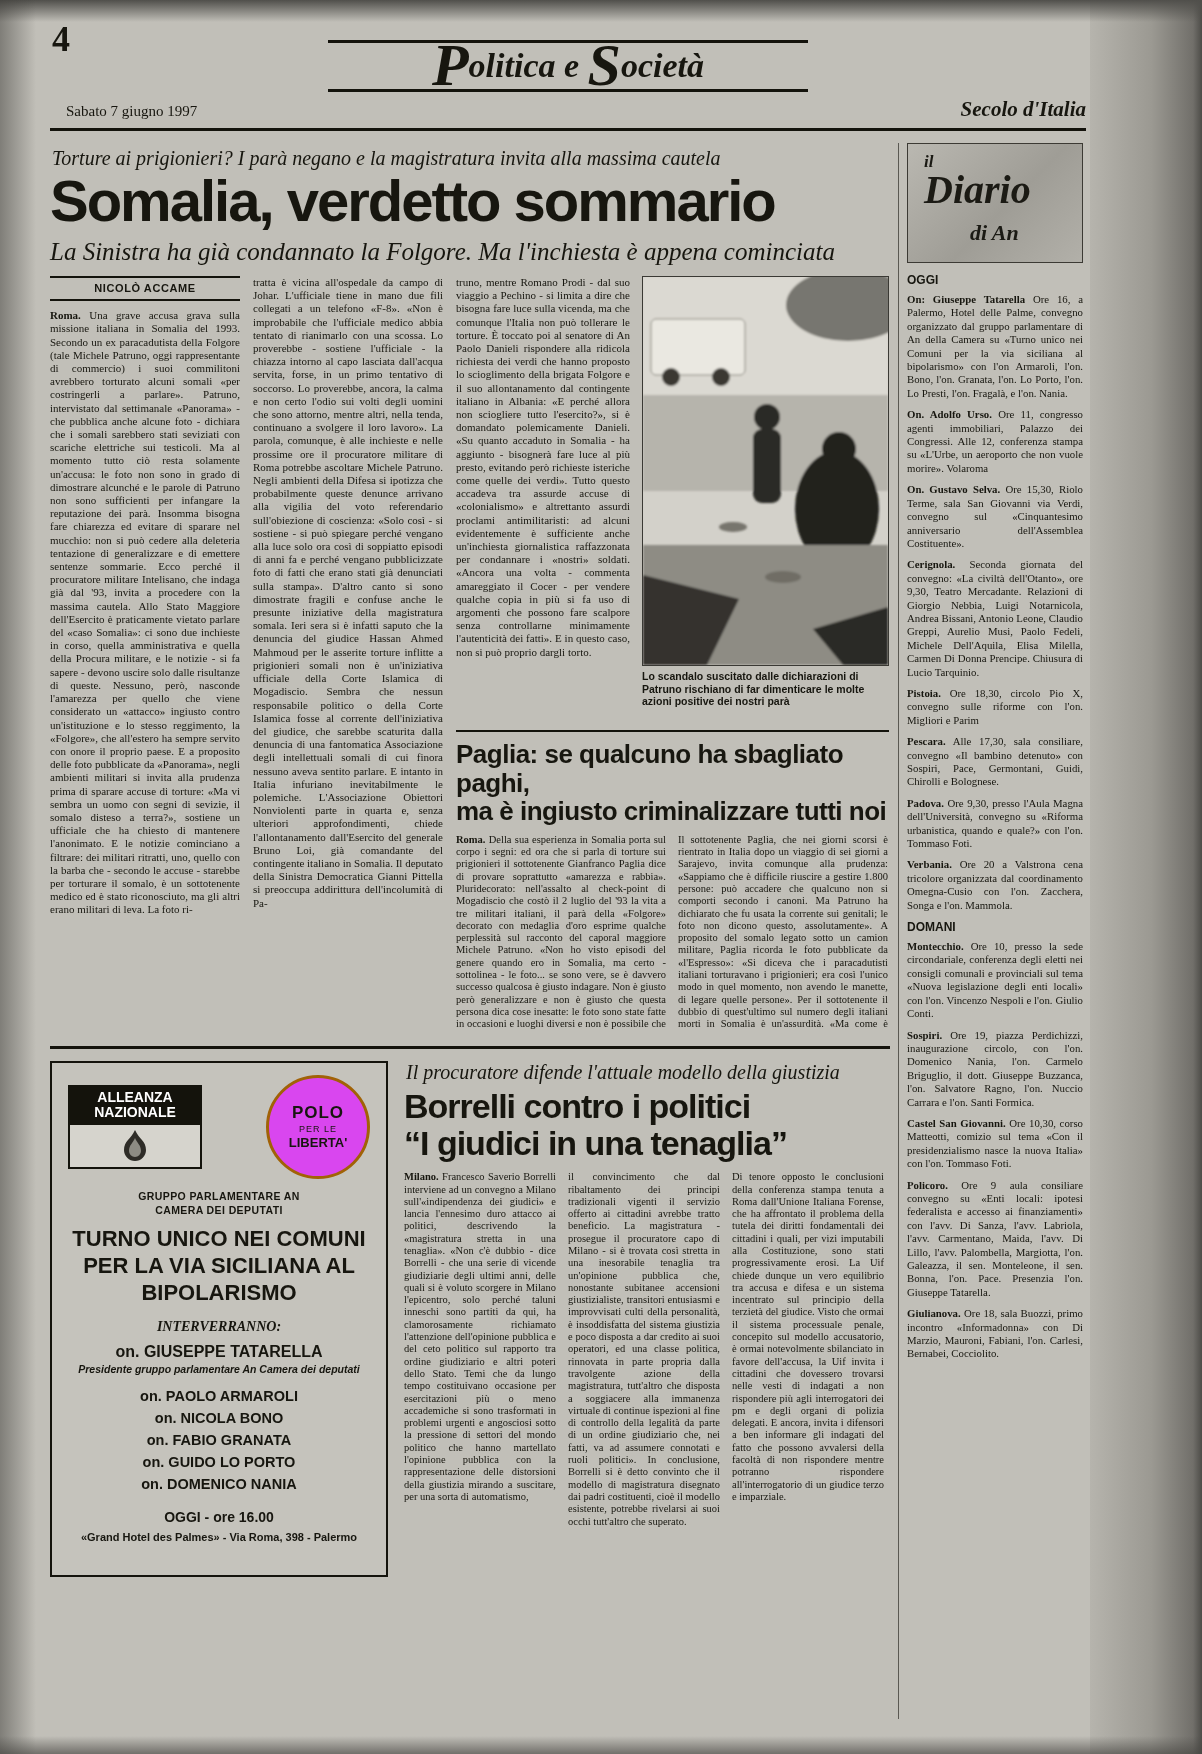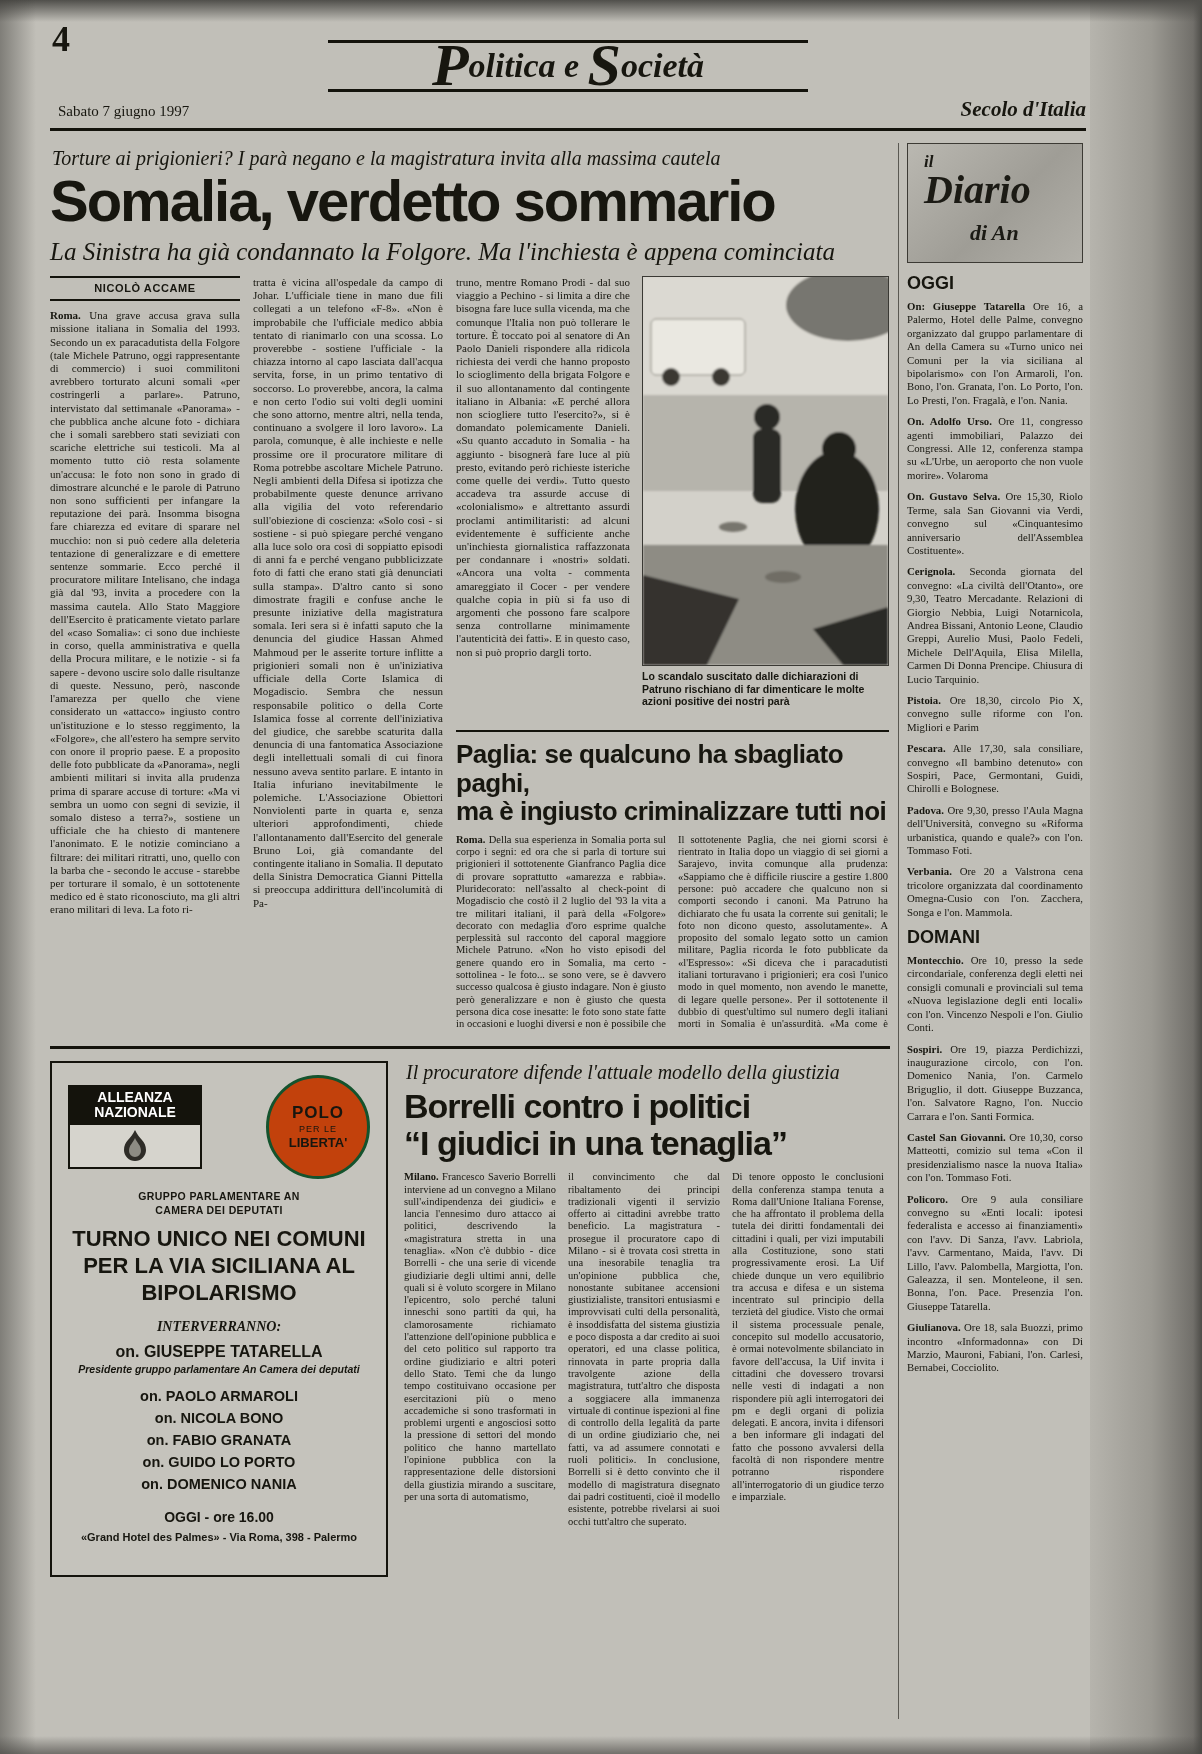--- a/index.html
+++ b/index.html
@@ -8,21 +8,21 @@
   .page{position:absolute;inset:0;background:#c1bfb8;}
   .content{position:absolute;left:50px;top:14px;width:1036px;}
 
   
   .masthead-row{position:relative;height:112px;}
   .pagenum{position:absolute;left:2px;top:4px;font-weight:bold;font-size:36px;}
   .section-band{width:480px;margin:0 auto;text-align:center;padding-top:26px;}
   .band-rule{border-top:3px solid #14130c;}
   .section-title{font-style:italic;font-weight:bold;font-size:34px;line-height:44px;padding:1px 0;}
   .section-title .cap{font-size:60px;vertical-align:-8px;line-height:0;}
-  .date{position:absolute;left:8px;bottom:6px;font-size:15px;}
+  .date{position:absolute;left:16px;bottom:6px;font-size:15px;}
   .paper-logo{position:absolute;right:0;bottom:4px;font-weight:bold;font-style:italic;font-size:21px;}
   .full-rule{border-top:3px solid #14130c;margin-top:2px;}
 
   
   .body-row{display:flex;margin-top:12px;}
   .main{width:840px;padding-right:8px;}
   .sidebar{width:176px;border-left:1px solid #5a5852;padding-left:8px;}
 
   
   .lead-kicker{font-style:italic;font-size:20px;margin:4px 0 2px 2px;}
@@ -51,21 +51,21 @@
 
   
   .bottom-row{display:flex;gap:16px;border-top:3px solid #14130c;margin-top:14px;padding-top:12px;}
   .ad-box{width:310px;border:2px solid #14130c;padding:10px 12px;height:492px;
           font-family:"Liberation Sans",sans-serif;background:#c5c3bc;}
   .ad-logos{display:flex;justify-content:space-between;align-items:center;margin:2px 4px 10px;}
   .an-logo{width:134px;}
   .an-top{background:#14130c;color:#ffffff;font-weight:bold;font-size:14px;line-height:15px;
           text-align:center;padding:5px 3px;}
   .an-flame{border:2px solid #14130c;border-top:none;height:42px;display:flex;align-items:center;justify-content:center;background:#d6d4cd;}
-  .polo-logo{width:98px;height:98px;border-radius:50%;border:3px solid #14532d;background:#c2410c;
+  .polo-logo{width:98px;height:98px;border-radius:50%;border:3px solid #a16207;background:#d946ef;
              display:flex;flex-direction:column;align-items:center;justify-content:center;text-align:center;}
   .polo-l1{font-weight:bold;font-size:17px;letter-spacing:1px;}
   .polo-l2{font-size:9px;letter-spacing:1px;margin:1px 0;}
   .polo-l3{font-weight:bold;font-size:13px;}
   .ad-group{text-align:center;font-weight:bold;font-size:10.5px;line-height:14px;letter-spacing:.4px;margin-bottom:8px;}
   .ad-title{text-align:center;font-weight:bold;font-size:22px;line-height:27px;margin:6px 2px 13px;}
   .ad-inter{text-align:center;font-family:"Liberation Serif",serif;font-weight:bold;font-style:italic;
             font-size:14px;margin-bottom:8px;}
   .ad-main-speaker{text-align:center;font-weight:bold;font-size:16px;}
   .ad-main-role{text-align:center;font-weight:bold;font-style:italic;font-size:10.5px;margin:2px 0 10px;}
@@ -80,21 +80,21 @@
   .borrelli-cols{display:flex;gap:12px;}
   .borrelli .col{width:152px;height:548px;font-size:10.5px;line-height:12.3px;}
 
   
   .diario-box{height:118px;border:1px solid #3c3a34;position:relative;margin-bottom:10px;
               background:linear-gradient(135deg,#bab8b1,#9f9d96 55%,#b2b0a9);
               font-style:italic;color:#1b1a14;}
   .diario-il{position:absolute;left:16px;top:8px;font-size:17px;font-weight:bold;}
   .diario-main{position:absolute;left:16px;top:22px;font-size:40px;font-weight:bold;}
   .diario-sub{position:absolute;left:62px;top:76px;font-size:22px;font-weight:bold;}
-  .sec-label{font-family:"Liberation Sans",sans-serif;font-weight:bold;font-size:18px;margin:8px 0 6px;}
+  .sec-label{font-family:"Liberation Sans",sans-serif;font-weight:bold;font-size:12px;margin:8px 0 6px;}
   .diario-item{font-size:10.8px;line-height:13.4px;text-align:justify;margin:0 0 8px;}
   .diario-item b{font-weight:bold;}
 
   
   .edge-top{position:absolute;left:0;top:0;width:100%;height:22px;pointer-events:none;
             background:linear-gradient(#504f4b,rgba(80,79,75,0));}
   .edge-left{position:absolute;left:0;top:0;width:36px;height:100%;pointer-events:none;
              background:linear-gradient(90deg,rgba(62,61,57,.5),rgba(62,61,57,0));}
   .edge-bottom{position:absolute;left:0;bottom:0;width:100%;height:18px;pointer-events:none;
                background:linear-gradient(rgba(70,69,65,0),rgba(70,69,65,.65));}

